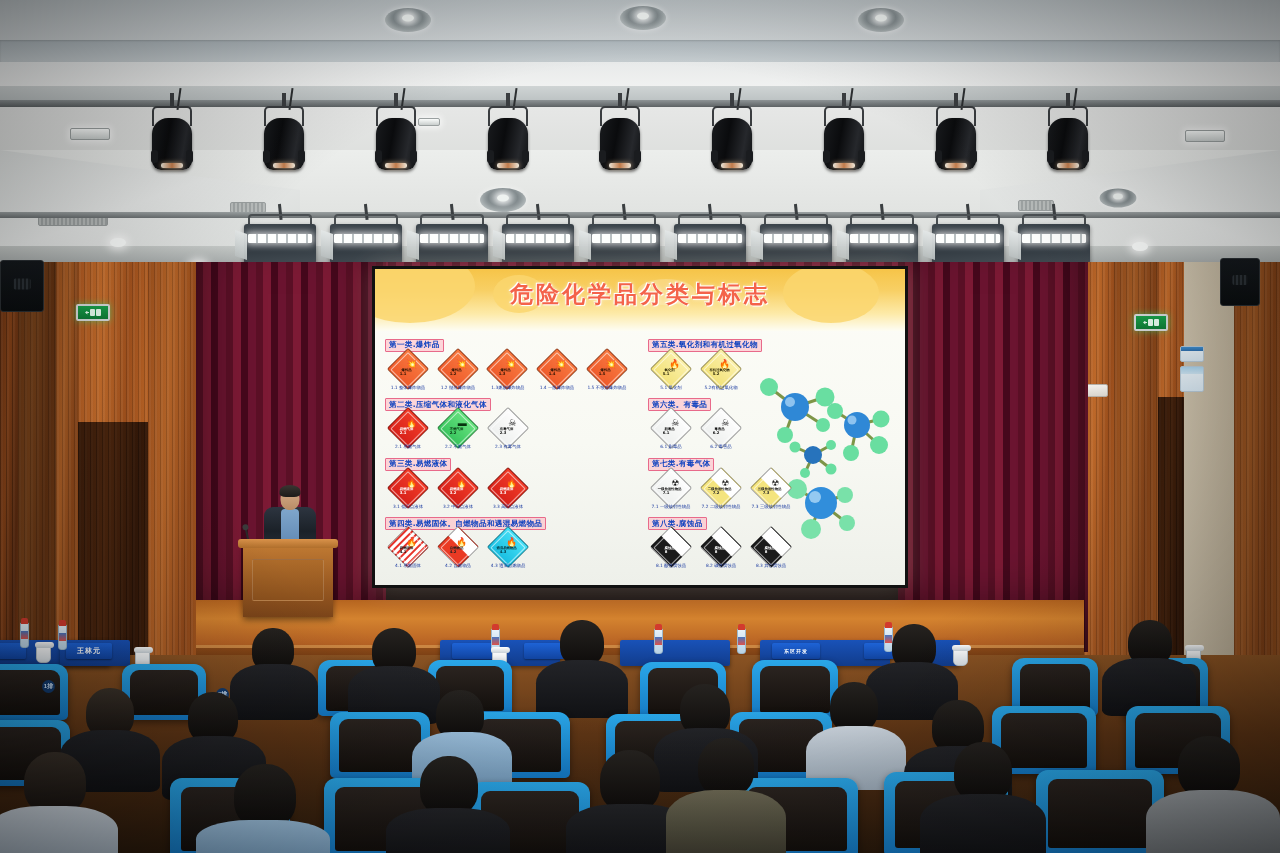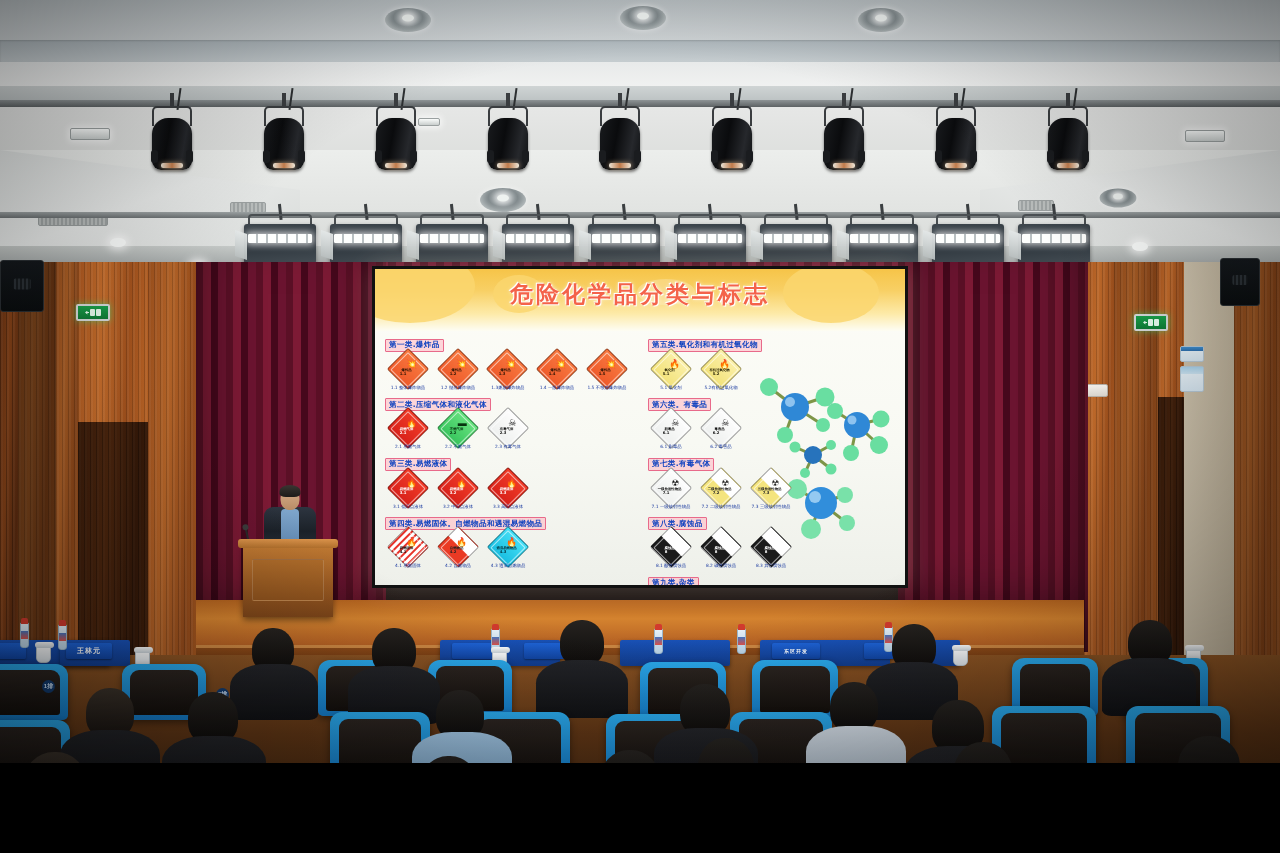--- a/index.html
+++ b/index.html
@@ -1,19 +1,19 @@
 <!DOCTYPE html>
 <html><head>
 <meta charset="utf-8">
 <style>
   * { margin:0; padding:0; box-sizing:border-box; }
   html,body { width:1280px; height:853px; overflow:hidden; background:#000; }
   body { font-family:"Liberation Sans","DejaVu Sans",sans-serif; }
 
-  #scene { position:relative; width:1280px; height:763px; overflow:hidden;
+  #scene { position:relative; width:1280px; height:853px; overflow:hidden;
            background:#1b1412; }
 
   
   .ceiling-base{position:absolute;left:0;top:0;width:1280px;height:268px;
     background:linear-gradient(#cfd3d4 0%,#d6d9d9 18%,#e6e7e6 40%,#dcdedc 62%,#cdd0cf 100%);}
   .ceil-band-a{position:absolute;left:0;top:0;width:1280px;height:40px;
     background:linear-gradient(#b9c0c3,#cdd2d4);}
   .ceil-band-b{position:absolute;left:0;top:40px;width:1280px;height:22px;
     background:linear-gradient(#aeb7bc,#c6cdd0);box-shadow:0 1px 2px rgba(0,0,0,.14) inset;}
   .ceil-soffit{position:absolute;left:0;top:62px;width:1280px;height:30px;
@@ -764,21 +764,20 @@
                   <div class="item">
                     <div class="dia d-blackwhite">
                       <span class="inner"></span>
                       <span class="glyph">🜔</span>
                       <span class="txt">腐蚀品</span>
                       <span class="num">8</span>
                     </div>
                     <div class="cap">8.3 其它腐蚀品</div>
                   </div>
                 </div></div>
-              <div class="sec"><div class="sec-h">第九类.杂类</div></div>
             </div>
           <svg class="molecule" viewBox="0 0 160 190">
             <g stroke="#5c7a18" stroke-width="3" opacity=".85">
               <line x1="56" y1="44" x2="30" y2="24"></line>
                 <line x1="56" y1="44" x2="86" y2="34"></line>
               <line x1="56" y1="44" x2="46" y2="72"></line>
                 <line x1="56" y1="44" x2="84" y2="62"></line>
               <line x1="118" y1="62" x2="96" y2="48"></line>
                 <line x1="118" y1="62" x2="142" y2="56"></line>
               <line x1="118" y1="62" x2="112" y2="90"></line>

